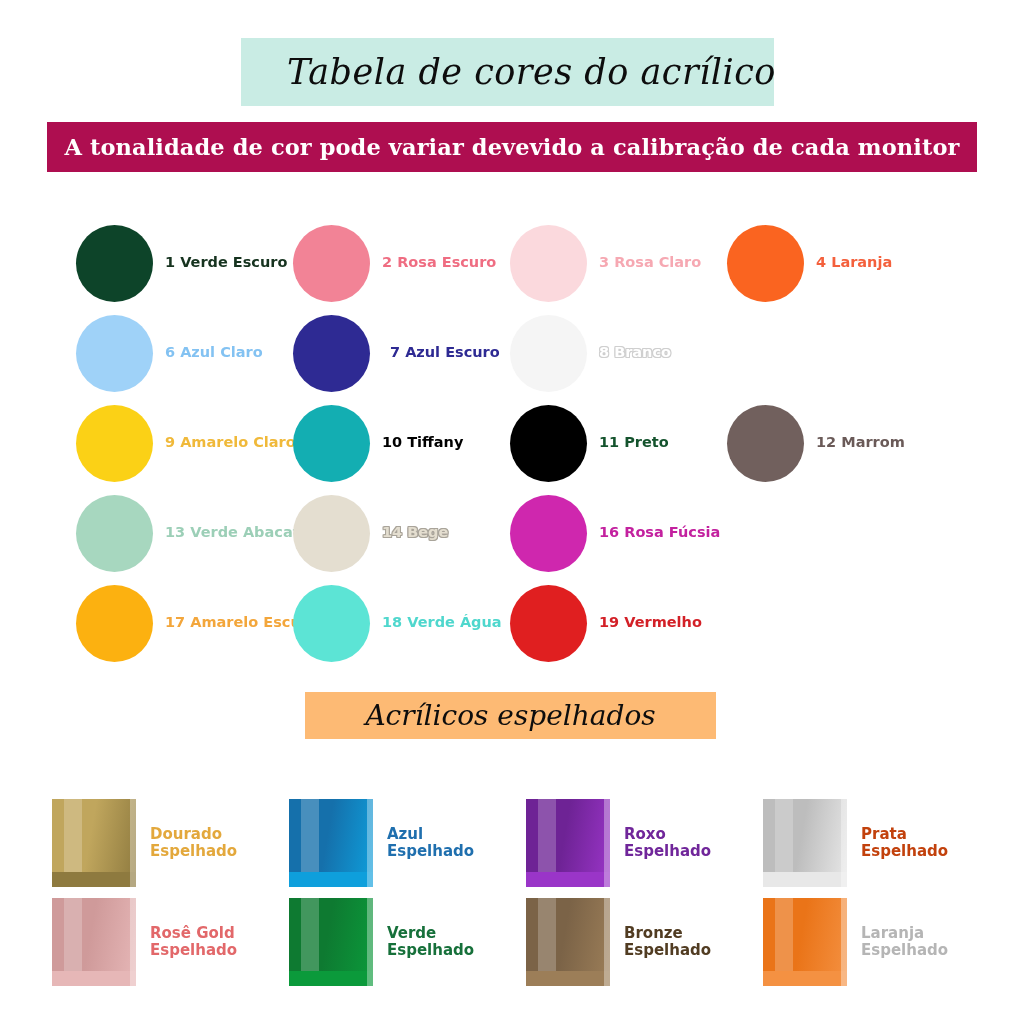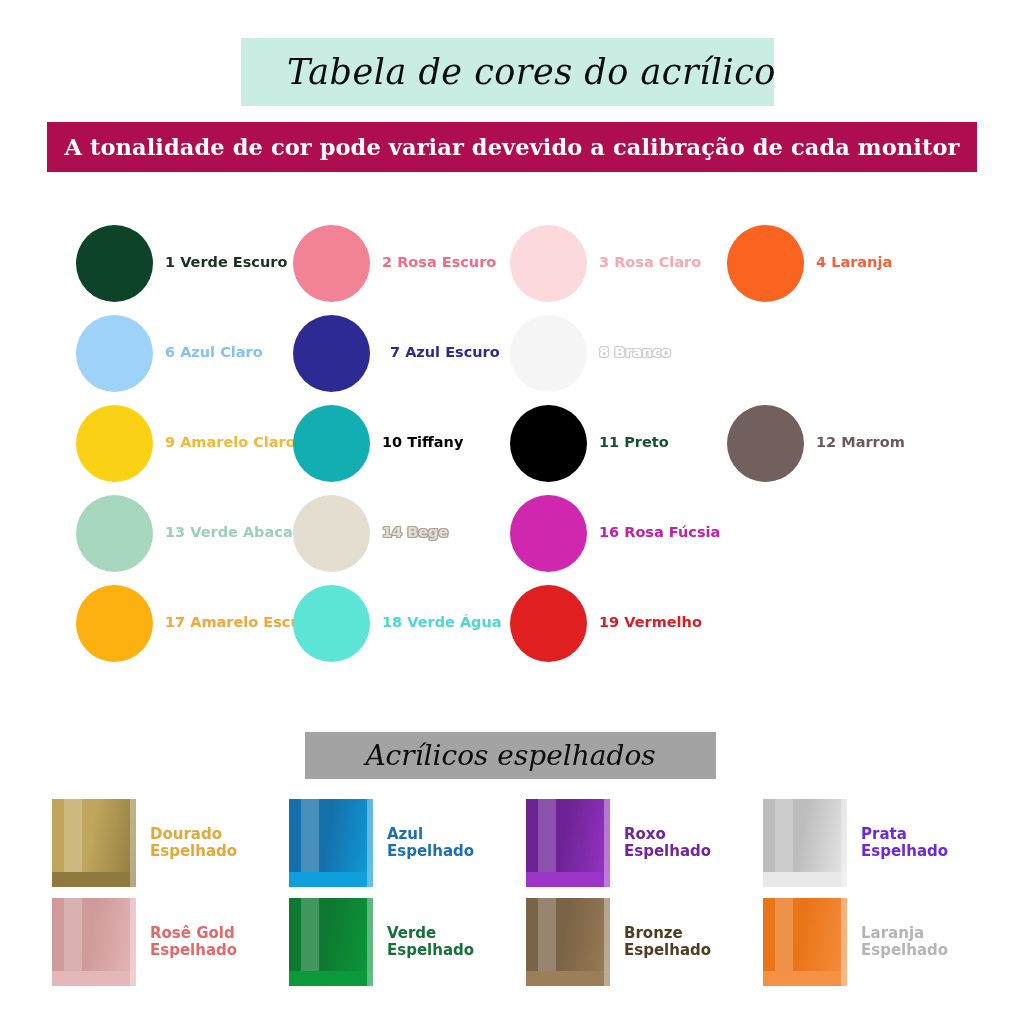--- a/index.html
+++ b/index.html
@@ -97,24 +97,24 @@
   .swatch-label.outlined-bege {
     text-shadow:
       -1px 0 #a9a49a, 1px 0 #a9a49a, 0 -1px #a9a49a, 0 1px #a9a49a,
       -1px -1px #a9a49a, 1px 1px #a9a49a, 1px -1px #a9a49a, -1px 1px #a9a49a;
   }
 
   
   .mirror-band {
     position: absolute;
     left: 305px;
-    top: 732px;
+    top: 692px;
     width: 411px;
     height: 47px;
-    background: #a3a3a3;
+    background: #fdba74;
     display: flex;
     align-items: center;
     justify-content: center;
   }
   .mirror-band-text {
     font-family: "DejaVu Serif", "Liberation Serif", serif;
     font-style: italic;
     font-size: 28px;
     color: #0d0d0d;
     white-space: nowrap;
@@ -313,21 +313,21 @@
         <div>Espelhado</div>
       </div>
     </div>
     <div class="mirror-cell">
       <div class="plate">
         <div class="face" style="background: linear-gradient(100deg, rgb(189, 189, 189) 0%, rgb(189, 189, 189) 45%, rgb(232, 232, 232) 100%);"></div>
         <div class="sheen"></div>
         <div class="floor" style="background: rgb(232, 232, 232);"></div>
         <div class="edge"></div>
       </div>
-      <div class="mirror-label" style="color: #6d28d9;">
+      <div class="mirror-label" style="color: #c2410c;">
         <div>Prata</div>
         <div>Espelhado</div>
       </div>
     </div>
   </div>
   <div class="mirror-row">
     <div class="mirror-cell">
       <div class="plate">
         <div class="face" style="background: linear-gradient(100deg, rgb(207, 154, 154) 0%, rgb(207, 154, 154) 45%, rgb(230, 183, 183) 100%);"></div>
         <div class="sheen"></div>

